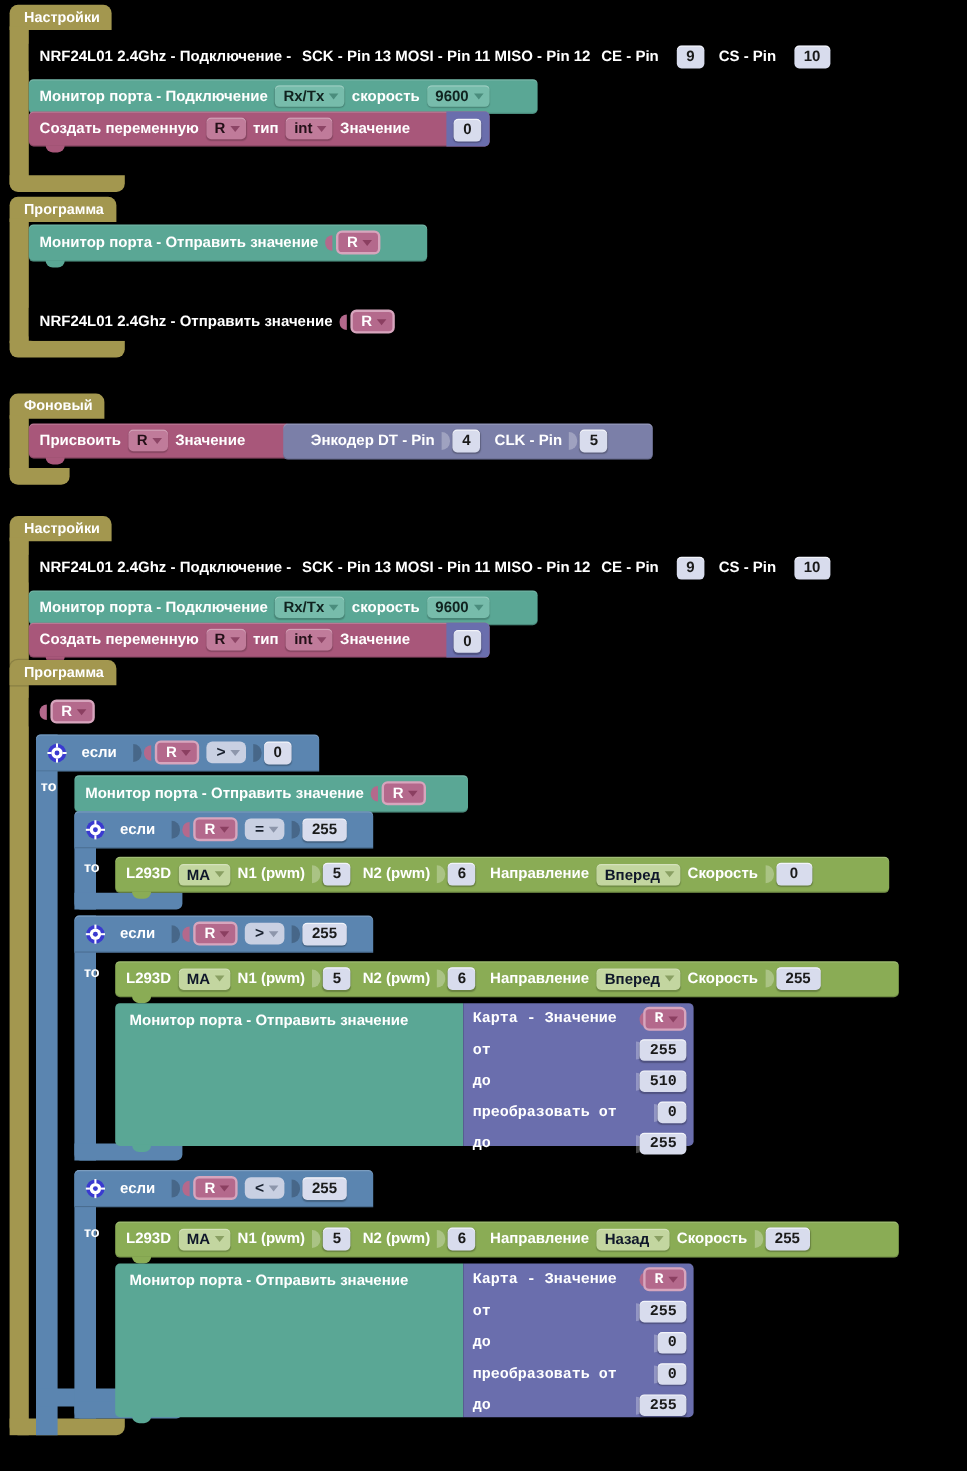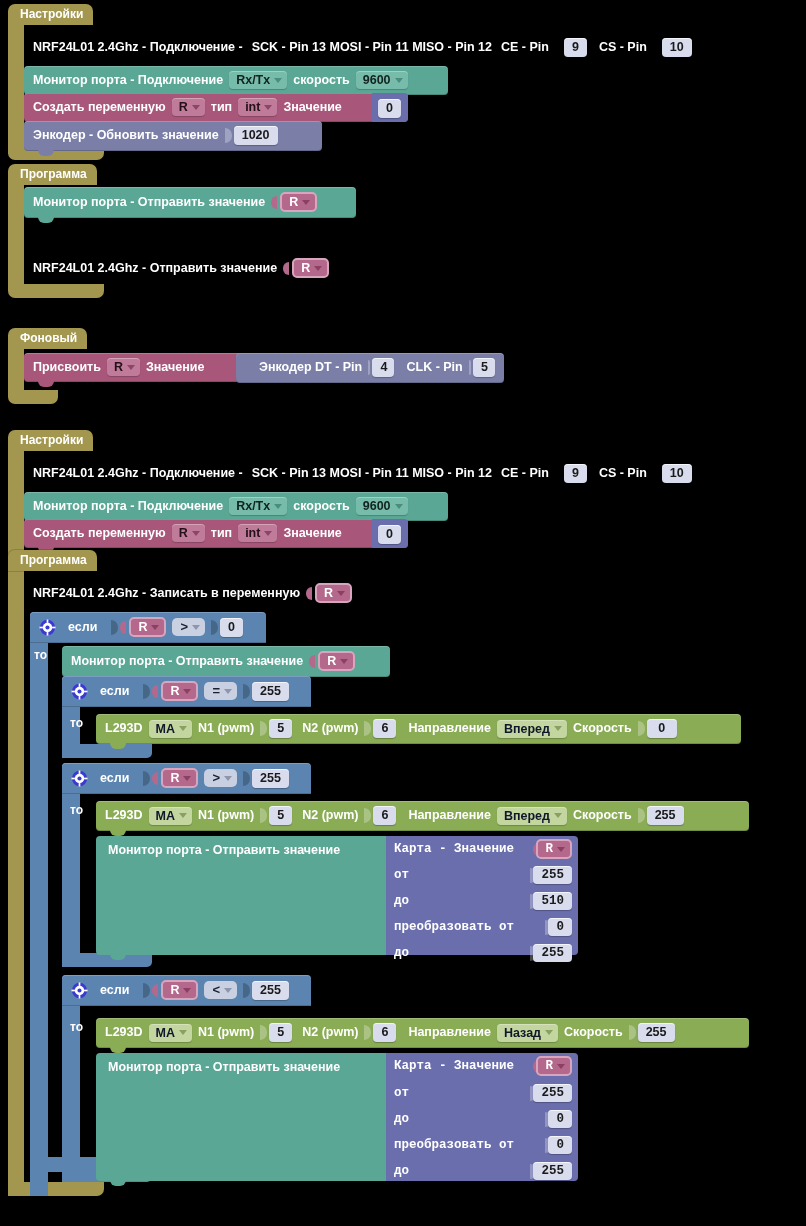--- a/index.html
+++ b/index.html
@@ -226,26 +226,20 @@
     <span class="dd dd-rose">
         <span>int</span>
         <i class="arw"></i>
       </span>
     <span class="lbl">Значение</span>
     <span class="abs" style="right:0; top:0; bottom:0; width:36px; background:#6a6ead; border-radius:0 4px 4px 0;"></span>
     <span class="num" style="position:absolute; right:7px; top:6px;">0</span>
     <span class="notch" style="background:#a8577a; left:14px;"></span>
   </div>
 
-  <div class="blk c-slate" style="left:24px; top:121px; width:298px;">
-    <span class="lbl">Энкодер - Обновить значение</span>
-    <span class="plug light"></span>
-      <span class="num" style="min-width:38px;">1020</span>
-    <span class="notch" style="background:#7b7fa8; left:14px;"></span>
-  </div>
 
   <div class="hat-wrap" style="left:8px; top:164px;">
     <div class="hat-tab">Программа</div>
   </div>
   <div class="abs" style="left:8px; top:182px; width:16px; height:104px; background:#a3974f;"></div>
   <div class="abs" style="left:8px; top:284px; width:96px; height:14px; background:#a3974f; border-radius:0 0 7px 7px;"></div>
 
   <div class="blk c-teal" style="left:24px; top:187px; width:332px;">
     <span class="lbl">Монитор порта - Отправить значение</span>
     <span class="varplug"></span>
@@ -275,21 +269,21 @@
   <div class="blk c-rose" style="left:24px; top:353px; width:218px;">
     <span class="lbl">Присвоить</span>
     <span class="dd dd-rose">
         <span>R</span>
         <i class="arw"></i>
       </span>
     <span class="lbl">Значение</span>
     <span class="notch" style="background:#a8577a; left:14px;"></span>
   </div>
 
-  <div class="blk c-slate" style="left:236px; top:353px; width:268px;">
+  <div class="blk c-slate" style="left:236px; top:353px; width:308px;">
     <span class="lbl" style="margin-left:14px;">Энкодер DT - Pin</span>
     <span class="plug light"></span>
       <span class="num">4</span>
     <span class="lbl" style="margin-left:6px;">CLK - Pin</span>
     <span class="plug light"></span>
       <span class="num">5</span>
   </div>
 
   <div class="hat-wrap" style="left:8px; top:430px;">
     <div class="hat-tab">Настройки</div>
@@ -338,21 +332,20 @@
     <span class="abs" style="right:0; top:0; bottom:0; width:36px; background:#6a6ead; border-radius:0 4px 4px 0;"></span>
     <span class="num" style="position:absolute; right:7px; top:6px;">0</span>
     <span class="notch" style="background:#a8577a; left:14px;"></span>
   </div>
 
   <div class="hat-wrap" style="left:8px; top:550px;">
     <div class="hat-tab">Программа</div>
   </div>
 
   <div class="blk c-black" style="left:24px; top:578px; width:375px;">
-    <span class="lbl">NRF24L01 2.4Ghz - Записать в переменную</span>
     <span class="varplug"></span>
       <span class="var">
         <span>R</span>
         <i class="arw"></i>
       </span>
   </div>
 
   <div class="abs" style="left:30px; top:612px; width:18px; height:584px; background:#5b85b0; border-radius:4px 0 0 0;"></div>
   <div class="abs" style="left:30px; top:1157px; width:110px; height:15px; background:#5b85b0; border-radius:0 0 5px 5px;"></div>
 

